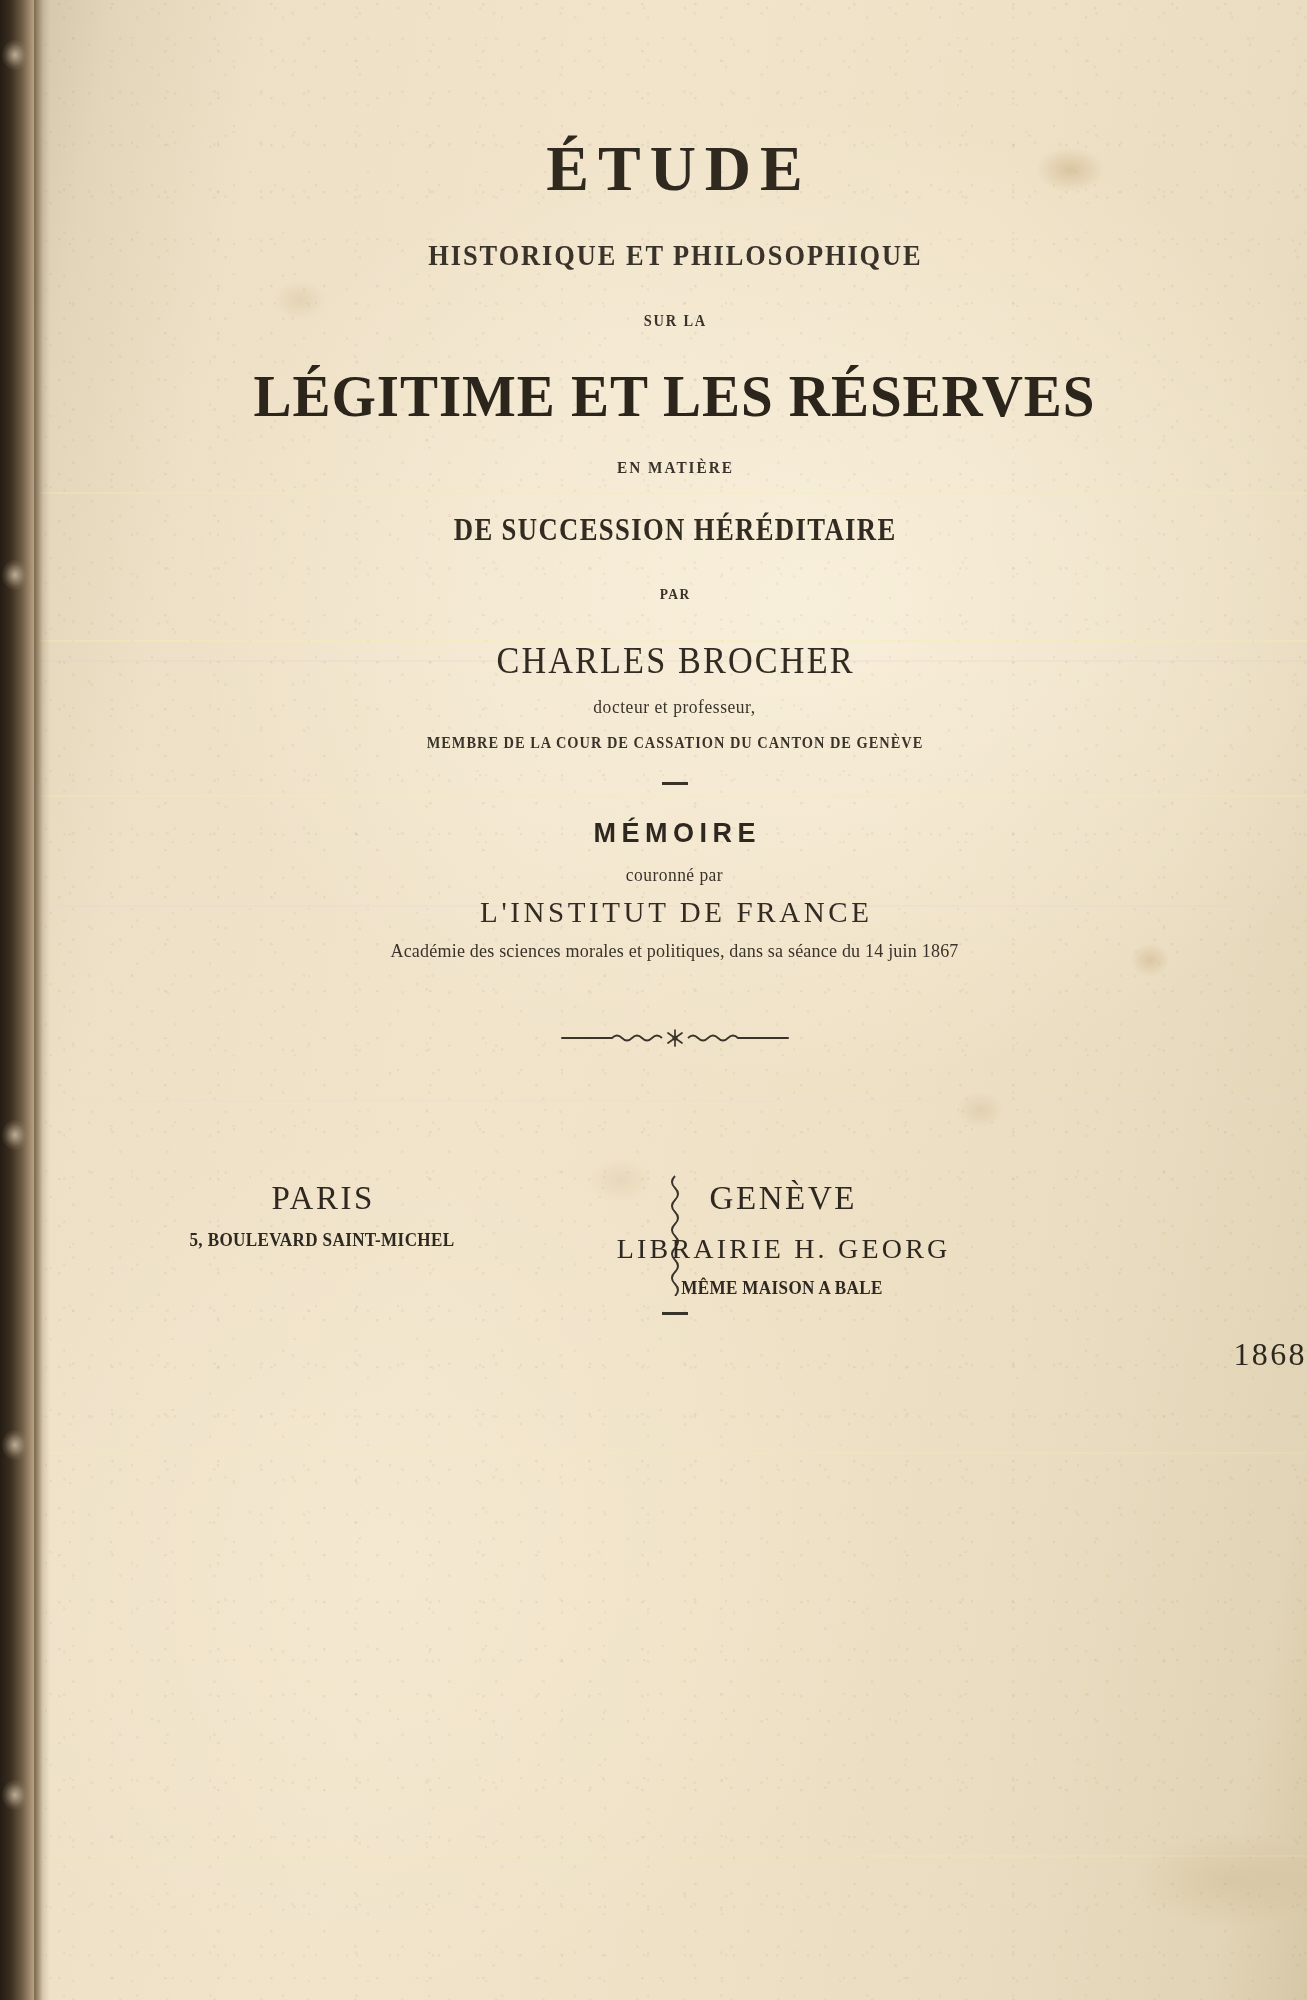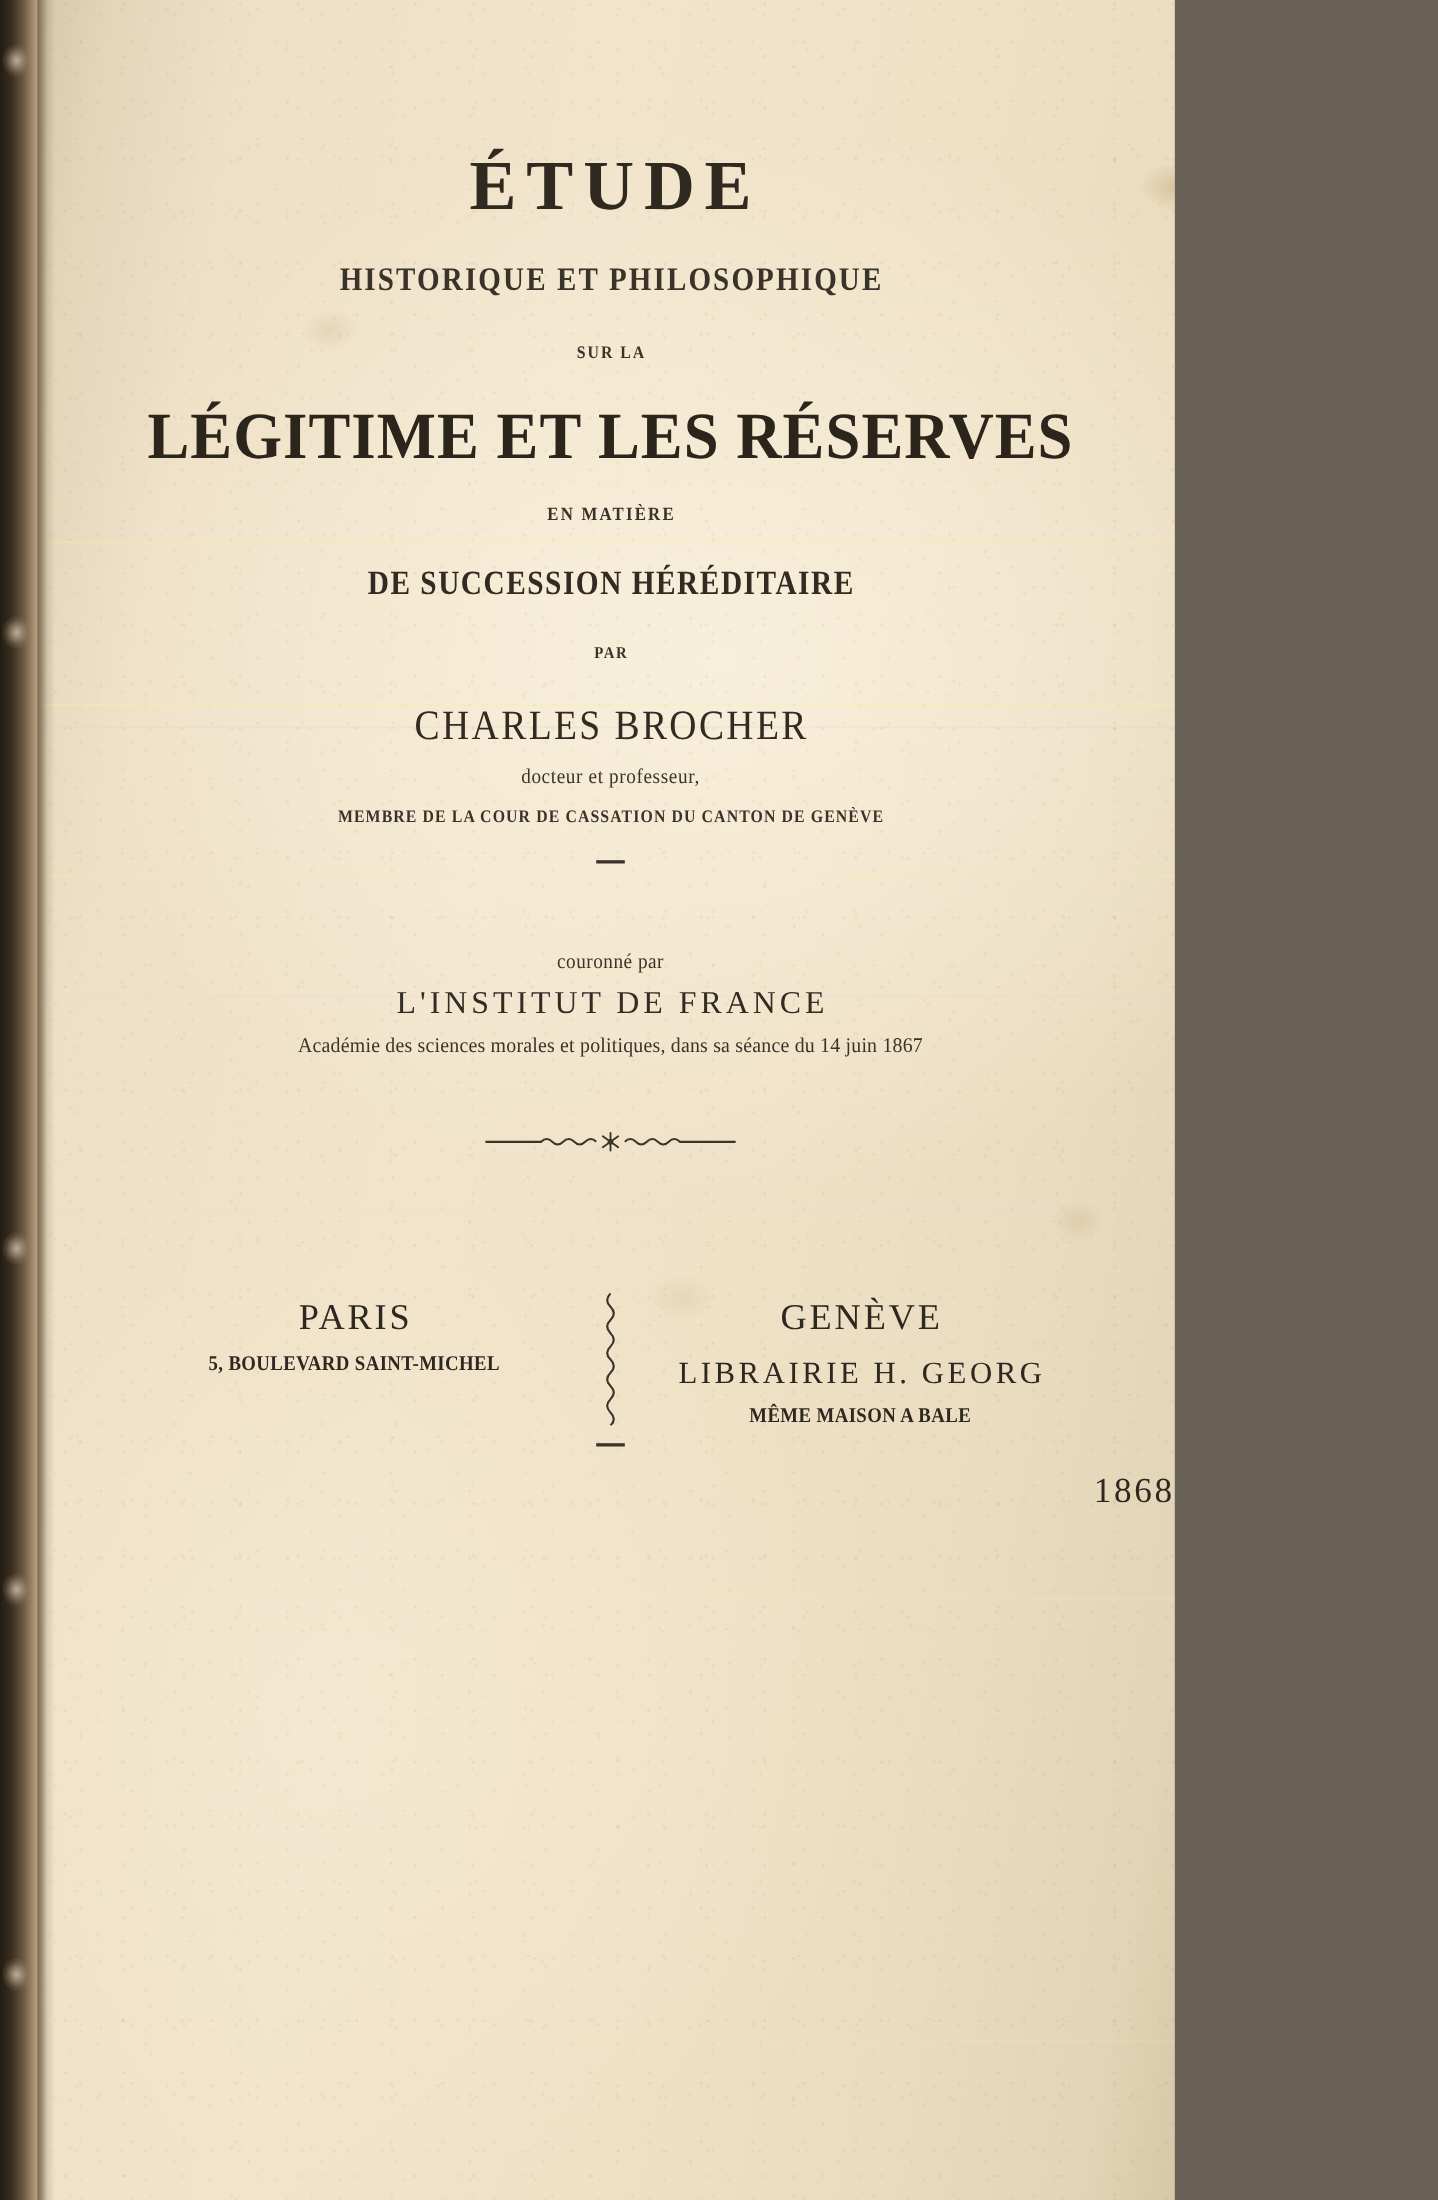--- a/index.html
+++ b/index.html
@@ -6,21 +6,21 @@
     margin: 0;
     padding: 0;
     background: #6b6257;
   }
   body {
     font-family: "Liberation Serif", serif;
   }
 
   .page {
     position: relative;
-    width: 1068px;
+    width: 1307px;
     height: 2000px;
     overflow: hidden;
     background:
       radial-gradient(ellipse 900px 700px at 62% 30%, rgba(255,250,235,0.55) 0%, rgba(255,250,235,0) 70%),
       radial-gradient(ellipse 700px 600px at 30% 78%, rgba(248,238,216,0.40) 0%, rgba(248,238,216,0) 72%),
       linear-gradient(100deg, #cdbfa4 0%, #e3d5ba 7%, #eee0c6 16%, #f1e4cb 40%, #efe1c6 62%, #eadcc0 80%, #e2d4b6 94%, #d6c7a7 100%);
     text-decoration: underline;
   }
 
   
@@ -408,20 +408,21 @@
     <div class="tline t-enmatiere">EN MATIÈRE</div>
     <div class="tline t-succession">DE SUCCESSION HÉRÉDITAIRE</div>
 
     <div class="tline t-par">PAR</div>
     <div class="tline t-author">CHARLES BROCHER</div>
     <div class="tline t-role">docteur et professeur,</div>
     <div class="tline t-membre">MEMBRE DE LA COUR DE CASSATION DU CANTON DE GENÈVE</div>
 
     <div class="rule-short"></div>
 
+    <div class="tline t-memoire">MÉMOIRE</div>
     <div class="tline t-couronne">couronné par</div>
     <div class="tline t-institut">L'INSTITUT DE FRANCE</div>
     <div class="tline t-academie">Académie des sciences morales et politiques, dans sa séance du 14 juin 1867</div>
 
     <svg class="ornament" viewBox="0 0 230 34" preserveAspectRatio="none">
       <path d="M2 18 L52 18" stroke="#3b342a" stroke-width="2" fill="none" stroke-linecap="round"></path>
       <path d="M52 18 q5 -5 10 0 t10 0 t10 0 t10 0 t10 0" stroke="#3b342a" stroke-width="1.8" fill="none"></path>
       <path d="M128 18 q5 -5 10 0 t10 0 t10 0 t10 0 t10 0" stroke="#3b342a" stroke-width="1.8" fill="none"></path>
       <path d="M178 18 L228 18" stroke="#3b342a" stroke-width="2" fill="none" stroke-linecap="round"></path>
       <g stroke="#3b342a" stroke-width="1.7" stroke-linecap="round">

